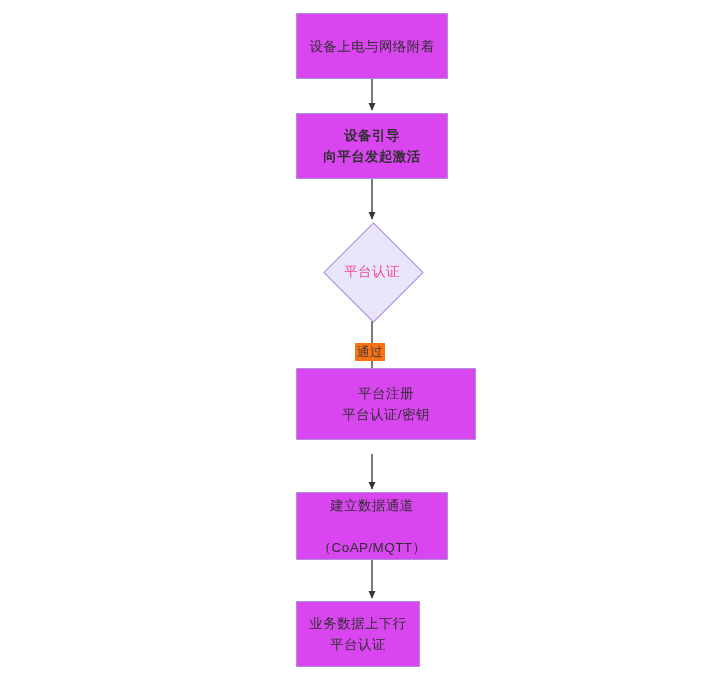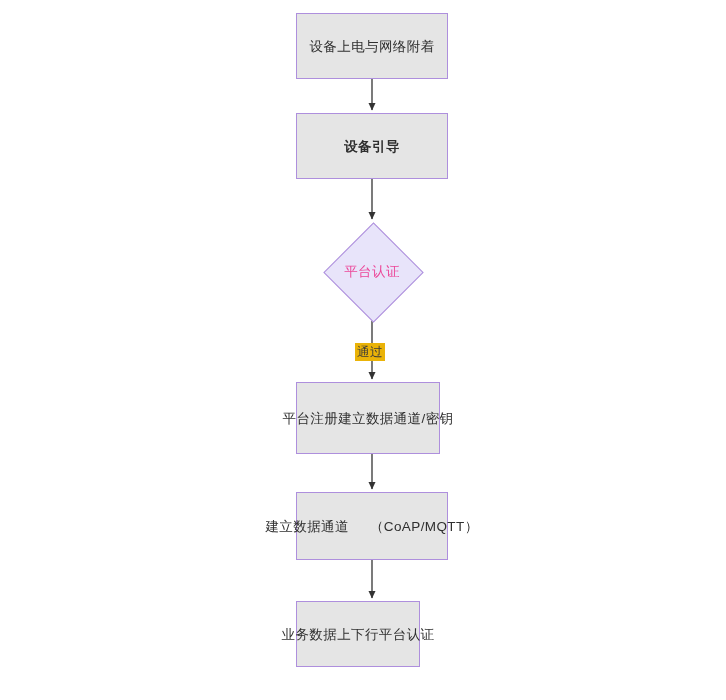--- a/index.html
+++ b/index.html
@@ -18,24 +18,24 @@
     position: absolute;
     left: 0;
     top: 0;
     width: 726px;
     height: 700px;
   }
   .node {
     position: absolute;
     box-sizing: border-box;
     display: flex;
-    flex-direction: row;
+    flex-direction: column;
     align-items: center;
     justify-content: center;
-    background: #e5e5e5;
+    background: #d946ef;
     border: 1.6px solid #ae8fdd;
     color: #2f2f2f;
     font-size: 13.5px;
     line-height: 21px;
     letter-spacing: 0.4px;
     text-align: center;
     white-space: nowrap;
   }
   .node .line {
     display: block;
@@ -66,21 +66,21 @@
     align-items: center;
     justify-content: center;
     color: #ec4899;
     font-size: 13.5px;
     line-height: 21px;
     letter-spacing: 0.4px;
     white-space: nowrap;
   }
   .edge-label {
     position: absolute;
-    background: #eab308;
+    background: #f97316;
     color: #3a3a3a;
     font-size: 12.5px;
     line-height: 16px;
     letter-spacing: 0.4px;
     padding: 1px 2px;
     white-space: nowrap;
   }
 </style>
 </head>
 <body>
@@ -99,32 +99,33 @@
     <line x1="372" y1="560" x2="372" y2="598" marker-end="url(#arrowhead)"></line>
   </g>
 </svg>
 
 <div class="node" style="left:296px; top:13px; width:152px; height:66px;">
   <span class="line">设备上电与网络附着</span>
 </div>
 
 <div class="node" style="left:296px; top:113px; width:152px; height:66px;font-weight:bold;">
   <span class="line">设备引导</span>
+  <span class="line">向平台发起激活</span>
 </div>
 
 <div class="diamond-wrap" style="left:323px; top:222px; width:98px; height:98px;">
   <div class="diamond-shape"></div>
   <div class="diamond-label">平台认证</div>
 </div>
 
 <div class="edge-label" style="left:355px; top:343px;">通过</div>
 
-<div class="node" style="left:296px; top:382px; width:144px; height:72px;">
+<div class="node" style="left:296px; top:368px; width:180px; height:72px;">
   <span class="line">平台注册</span>
-  <span class="line">建立数据通道/密钥</span>
+  <span class="line">平台认证/密钥</span>
 </div>
 
 <div class="node" style="left:296px; top:492px; width:152px; height:68px;gap:21px;">
   <span class="line">建立数据通道</span>
   <span class="line">（CoAP/MQTT）</span>
 </div>
 
 <div class="node" style="left:296px; top:601px; width:124px; height:66px;">
   <span class="line">业务数据上下行</span>
   <span class="line">平台认证</span>

